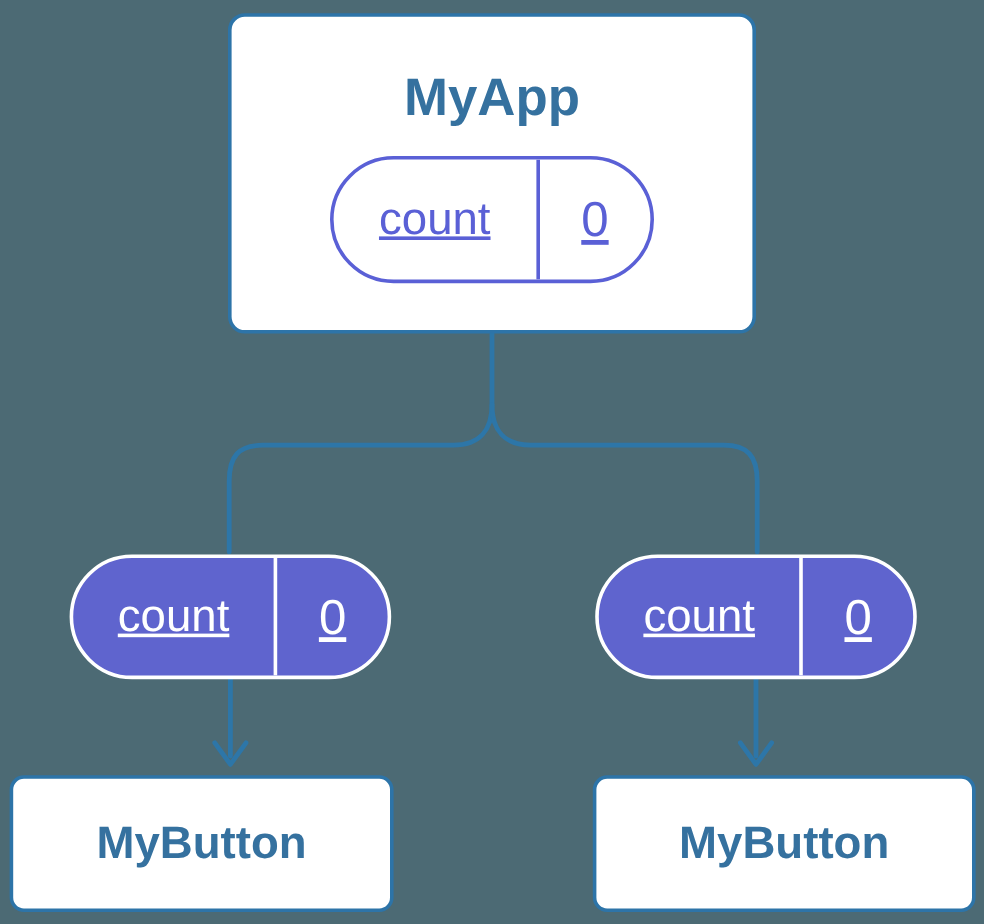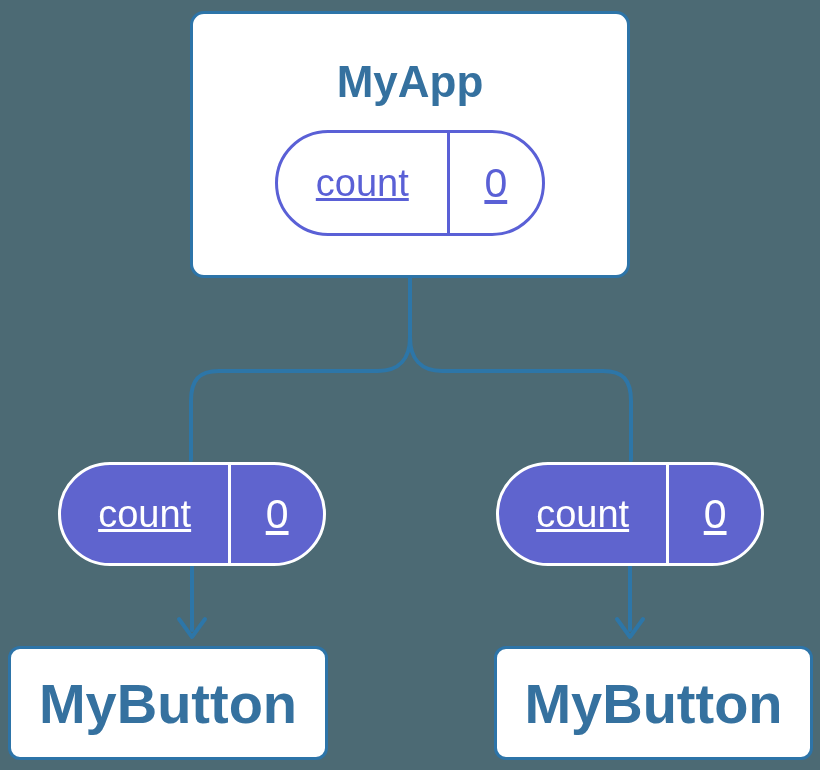--- a/index.html
+++ b/index.html
@@ -90,21 +90,21 @@
   }
   .pill.solid .pill-key { border-right: 3px solid #FFFFFF; }
   .pill-child-left  { left: 58px;  top: 462px; }
   .pill-child-right { left: 496px; top: 462px; }
   .button-card {
     display: flex;
     align-items: center;
     justify-content: center;
     border-radius: 12px;
   }
-  .button-card .card-title { font-size: 56px; }
+  .button-card .card-title { font-size: 38px; }
   .button-card-left  { left: 8px;   top: 646px; width: 320px; height: 114px; }
   .button-card-right { left: 494px; top: 646px; width: 319px; height: 114px; }
 </style>
 </head>
 <body>
 
 <div class="stage">
 
   <svg class="connectors" viewBox="0 0 820 770" xmlns="http://www.w3.org/2000/svg" aria-hidden="true">
     <path d="M410 278 L410 337 C410 359 399 371 378 371 L219 371 C199 371 191 380 191 401 L191 460"></path>

